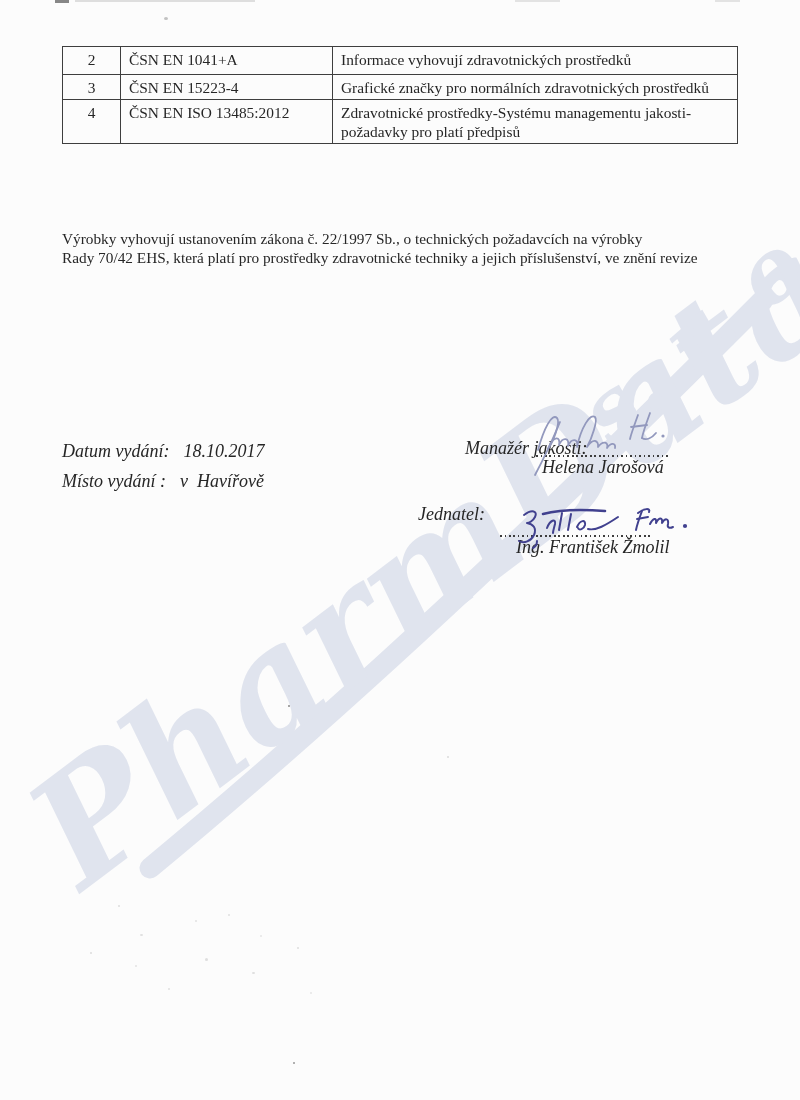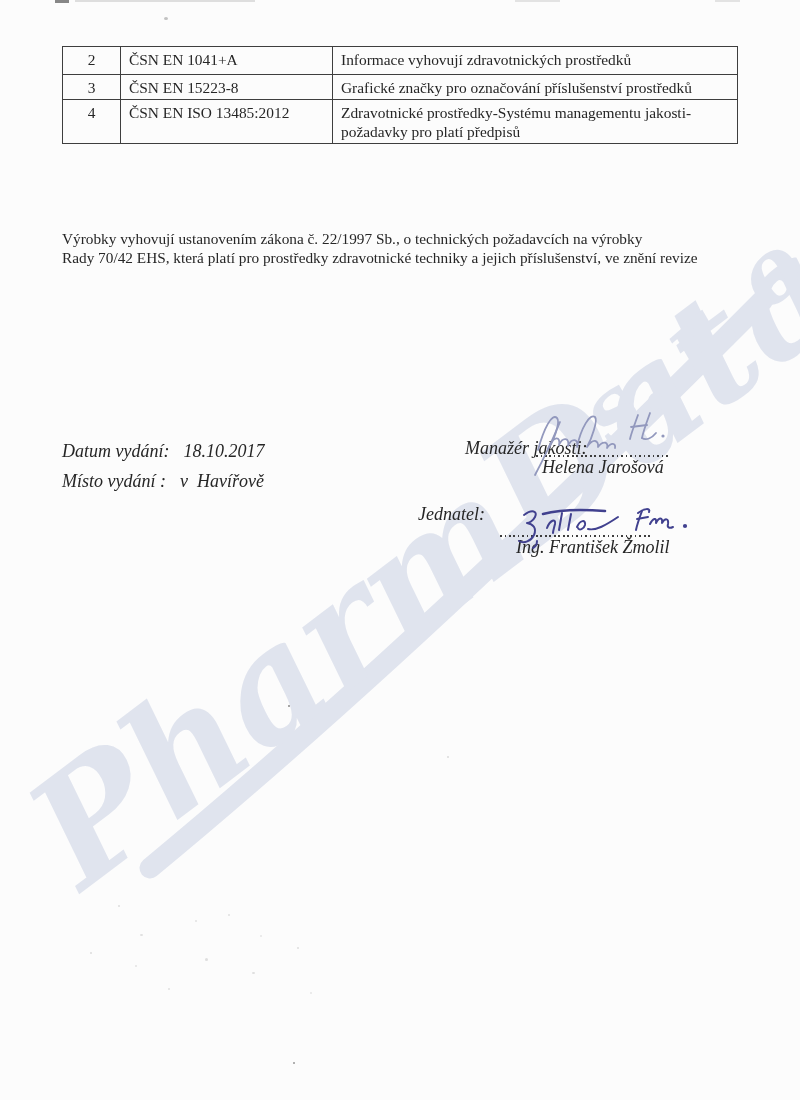--- a/index.html
+++ b/index.html
@@ -81,22 +81,22 @@
           <col>
         </colgroup>
       <tbody>
         <tr style="height:28px;">
           <td class="num">2</td>
           <td>ČSN EN 1041+A</td>
           <td>Informace vyhovují zdravotnických prostředků</td>
         </tr>
         <tr style="height:24px;">
           <td class="num">3</td>
-          <td>ČSN EN 15223-8</td>
-          <td>Grafické značky pro označování příslušenství prostředků</td>
+          <td>ČSN EN 15223-4</td>
+          <td>Grafické značky pro normálních zdravotnických prostředků</td>
         </tr>
         <tr style="height:43px;">
           <td class="num">4</td>
           <td>ČSN EN ISO 13485:2012</td>
           <td>Zdravotnické prostředky-Systému managementu jakosti-požadavky pro platí předpisů</td>
         </tr>
       </tbody>
     </table>
 
     <div class="para">

